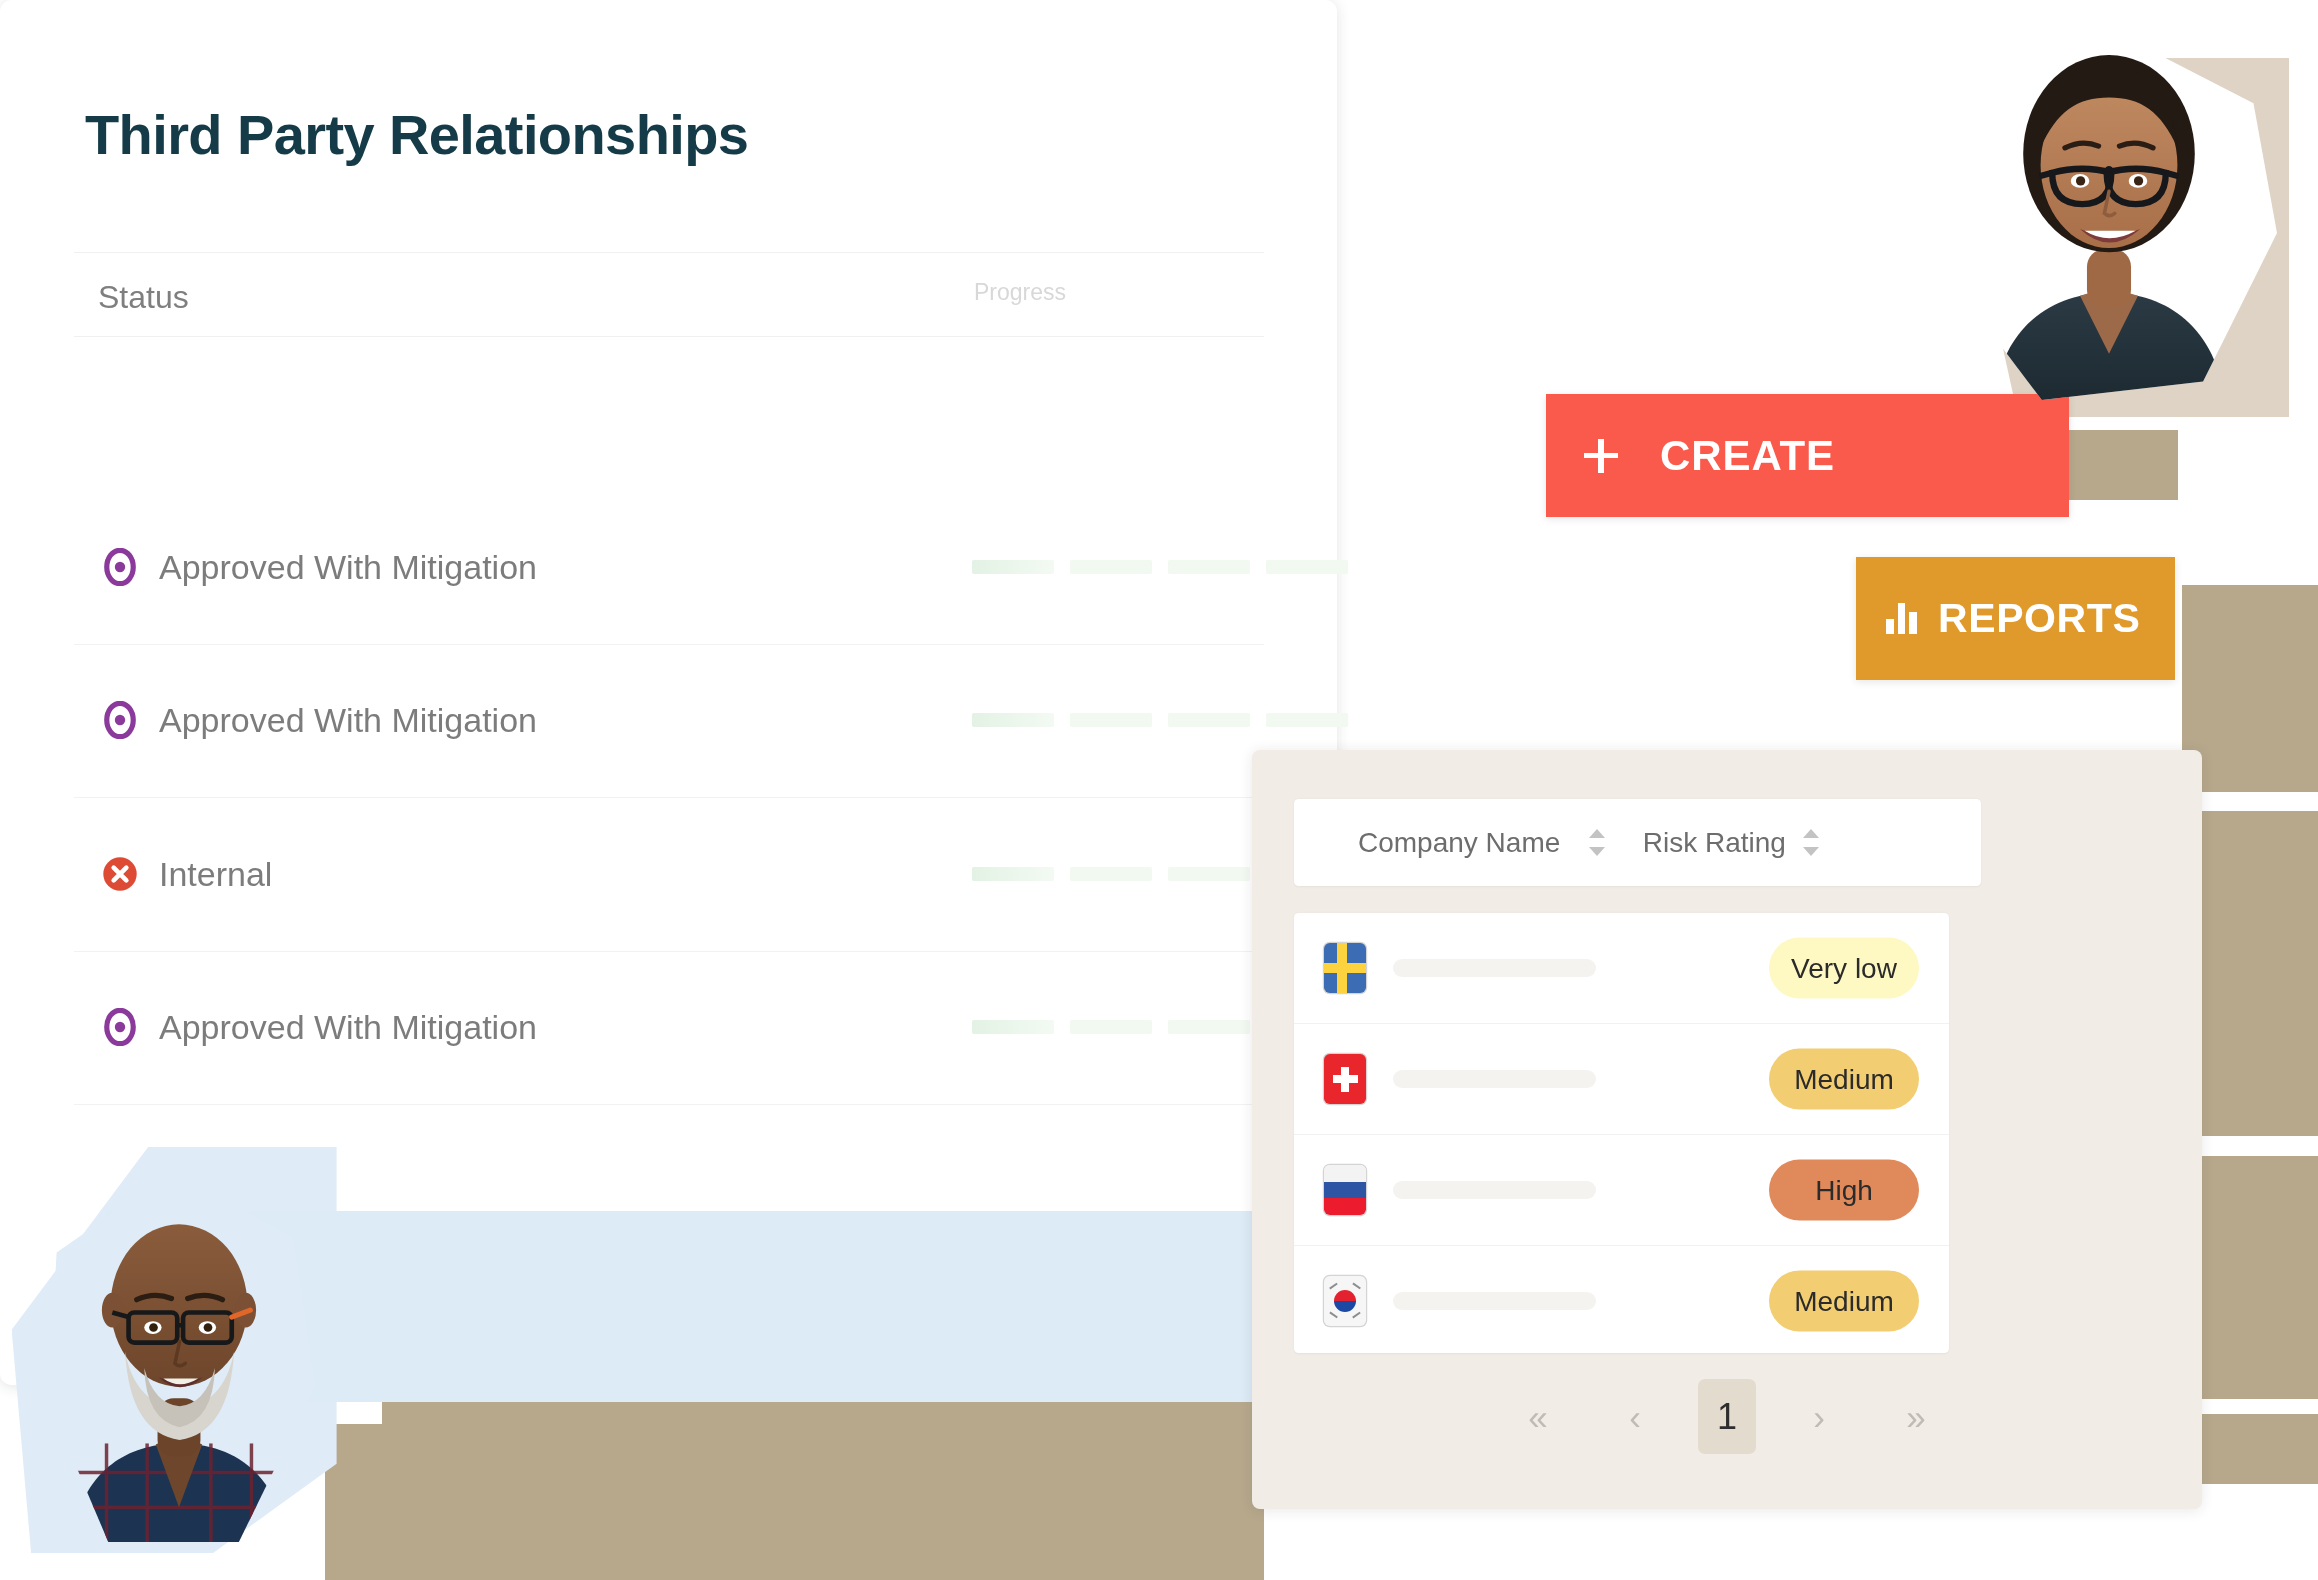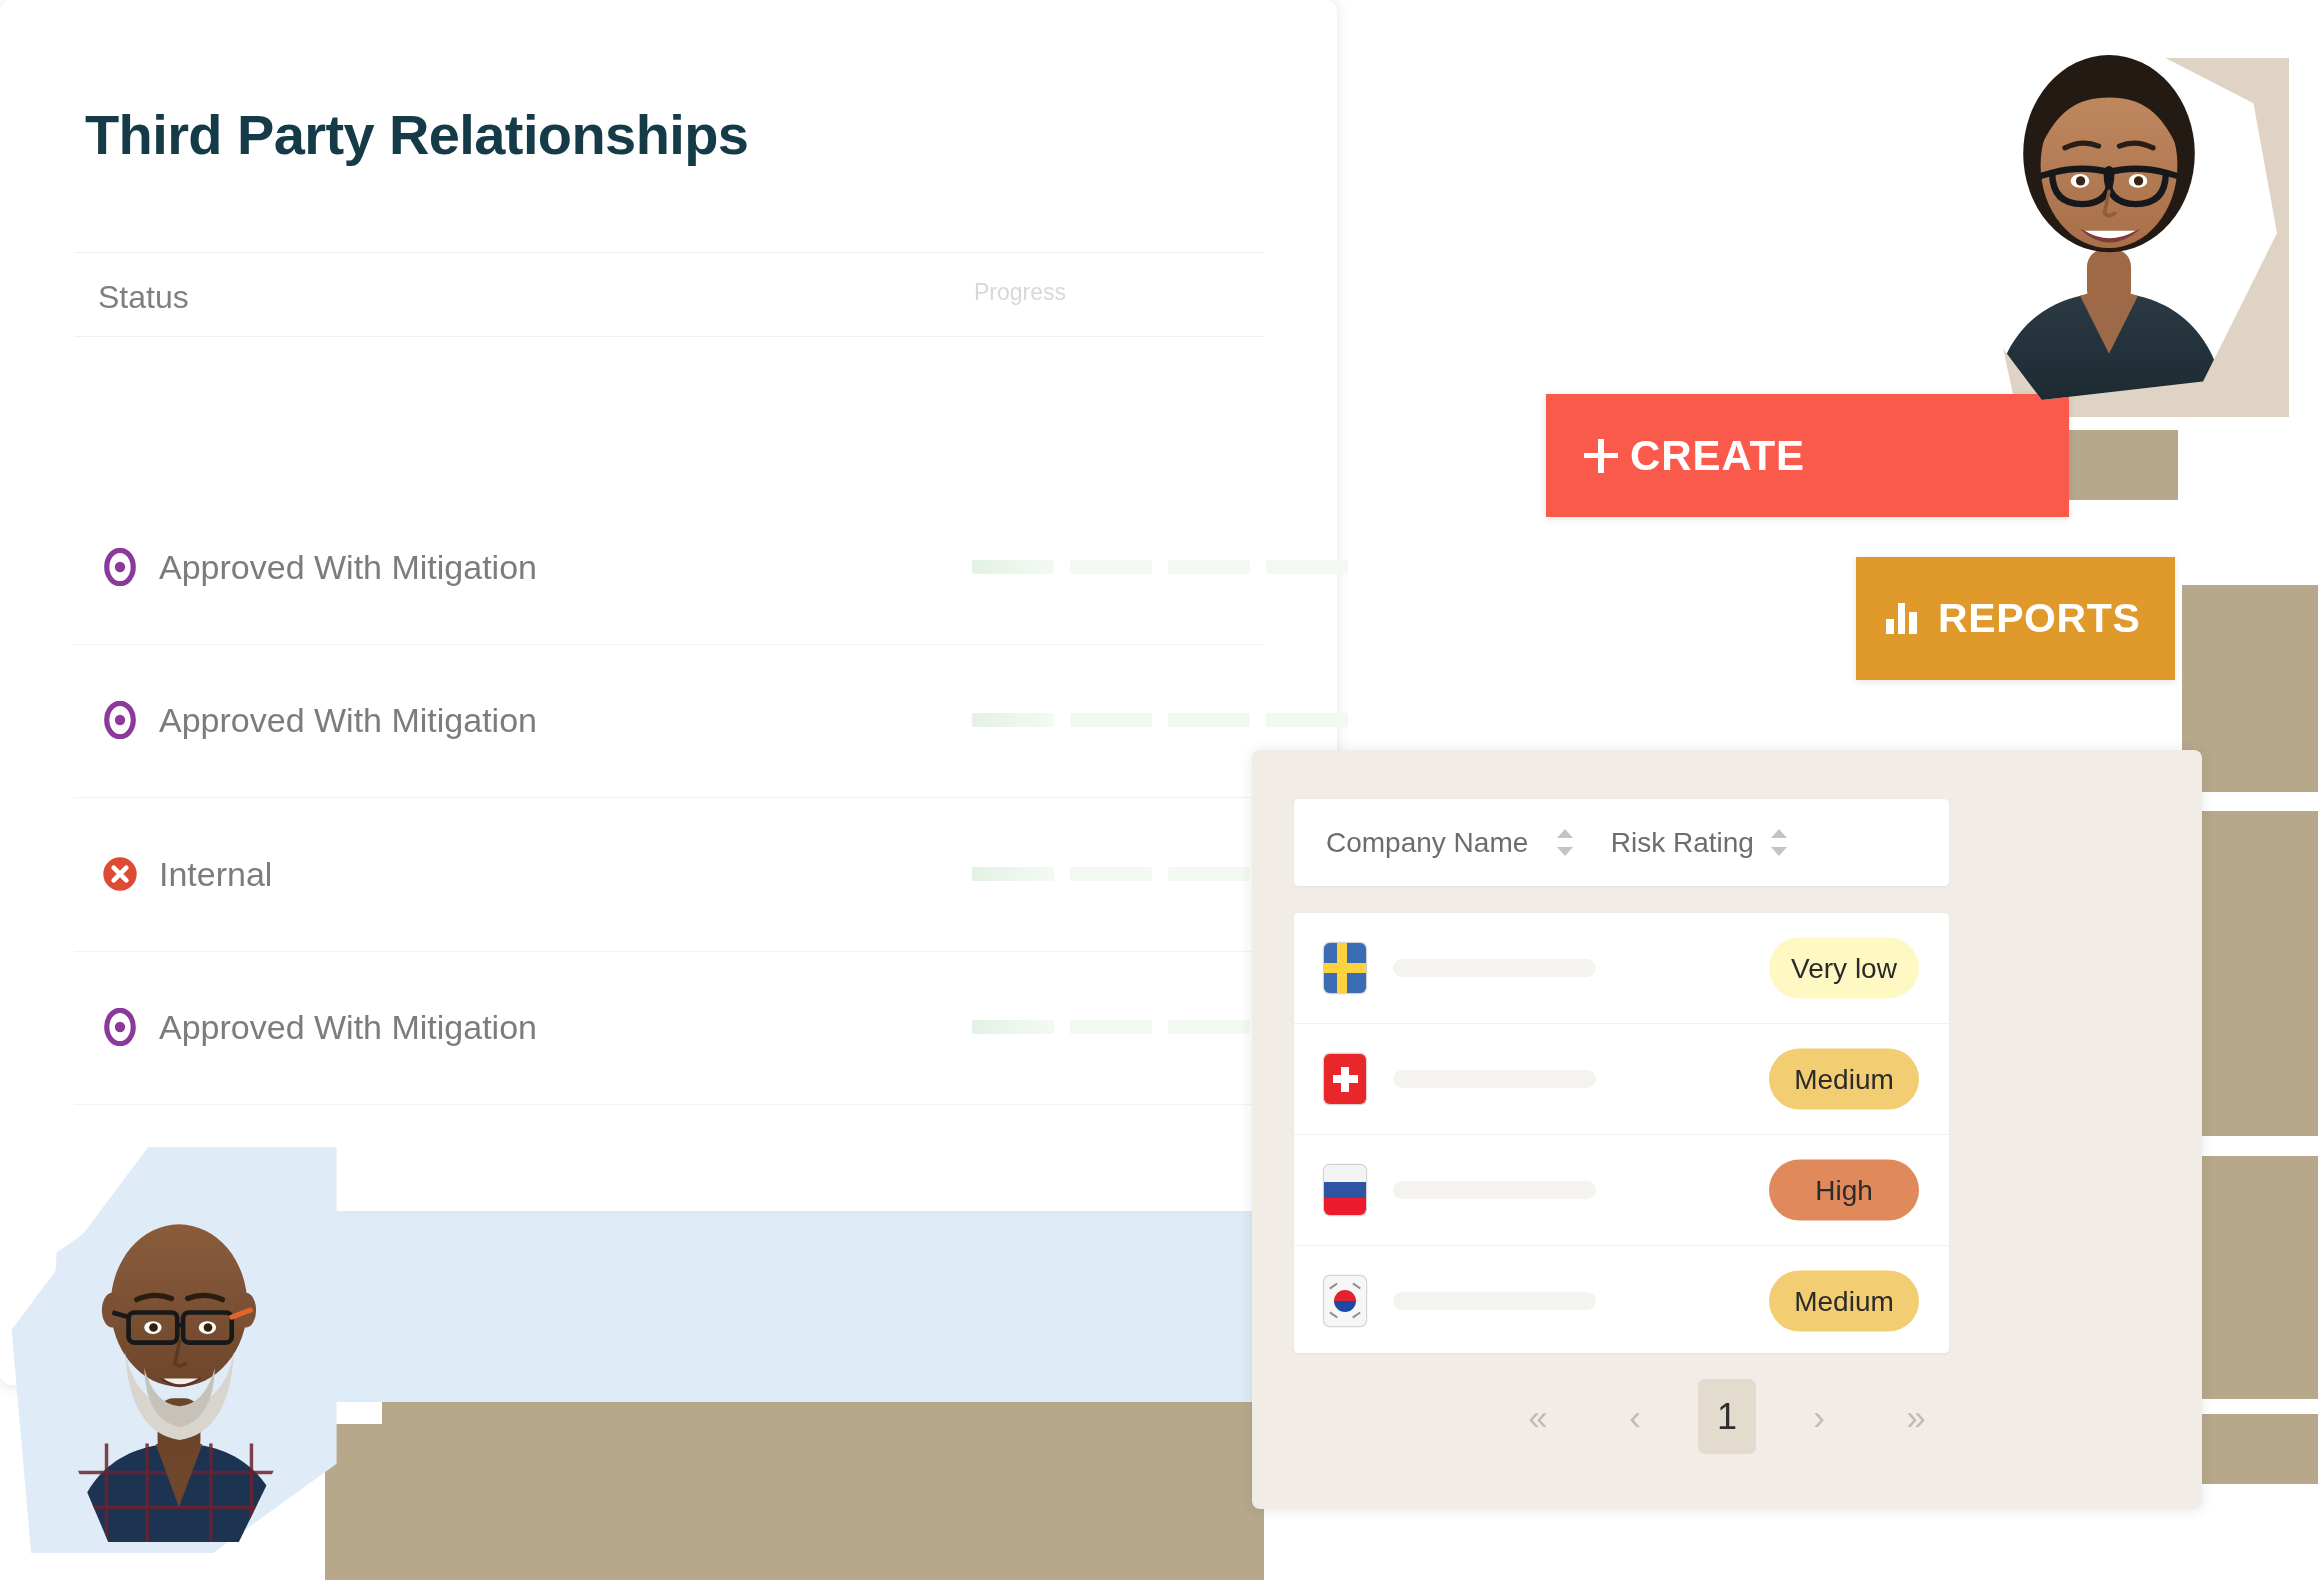--- a/index.html
+++ b/index.html
@@ -70,21 +70,21 @@
   }
   #btn-create .plus{
     margin-left:38px;width:34px;height:34px;position:relative;flex:none;
   }
   #btn-create .plus:before,#btn-create .plus:after{
     content:"";position:absolute;background:#fff;
   }
   #btn-create .plus:before{left:14px;top:0;width:5.8px;height:34px;}
   #btn-create .plus:after{left:0;top:14px;width:34px;height:5.8px;}
   #btn-create .txt{
-    margin-left:12px;color:#fff;font-size:42px;font-weight:700;letter-spacing:0.9px;
+    margin-left:42px;color:#fff;font-size:42px;font-weight:700;letter-spacing:0.9px;
   }
 
   #btn-reports{
     position:absolute;left:1856px;top:557px;width:319px;height:123px;
     background:#e09a2b;display:flex;align-items:center;
     box-shadow:0 1.7px 8px rgba(0,0,0,.10);
   }
   #btn-reports .barchart{margin-left:30px;width:31px;height:31px;position:relative;flex:none;}
   #btn-reports .barchart i{position:absolute;bottom:0;background:#fff;display:block;}
   #btn-reports .barchart i:nth-child(1){left:0;width:7.5px;height:15px;}
@@ -95,20 +95,21 @@
   
   #right-panel{
     position:absolute;left:1252px;top:750px;width:950px;height:759px;
     background:#f1ece6;border-radius:8px;
     box-shadow:0 1.7px 12.7px rgba(40,40,40,.10);
   }
   #table-head{
     position:absolute;left:42px;top:49px;width:655px;height:87px;
     background:#fff;border-radius:4.6px;display:flex;align-items:center;
     box-shadow:0 0.6px 2.3px rgba(0,0,0,.05);
+    padding-left:32px;
   }
   .th{font-size:28px;color:#6d6d6d;white-space:nowrap;}
   .sorter{display:inline-block;width:17.4px;height:34px;position:relative;flex:none;}
   .sorter b,.sorter s{
     position:absolute;left:0;width:0;height:0;border-left:8px solid transparent;border-right:8px solid transparent;
   }
   .sorter b{top:3.5px;border-bottom:9.9px solid #c3c3c3;}
   .sorter s{bottom:3.5px;border-top:9.9px solid #c3c3c3;}
 
   #table-body{

